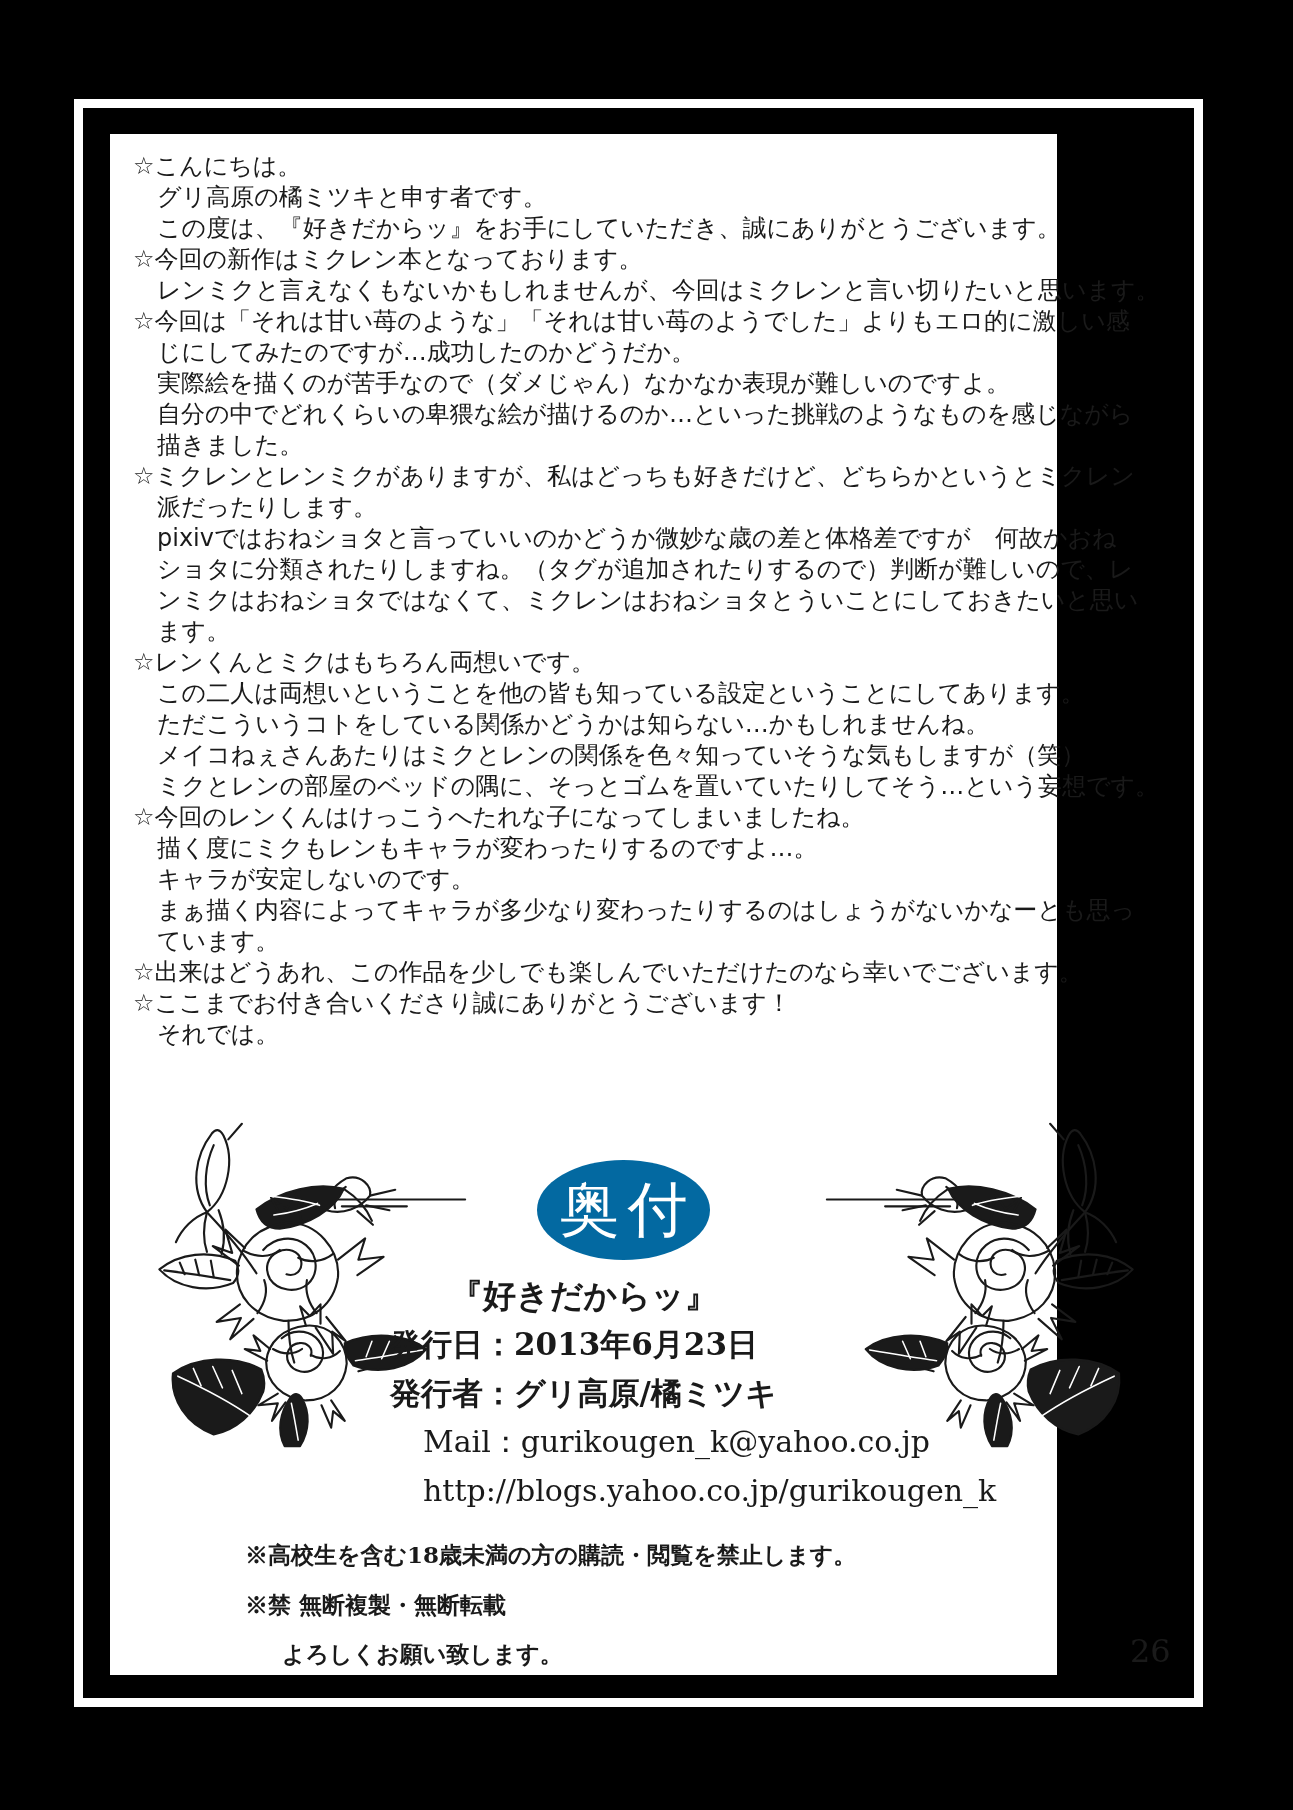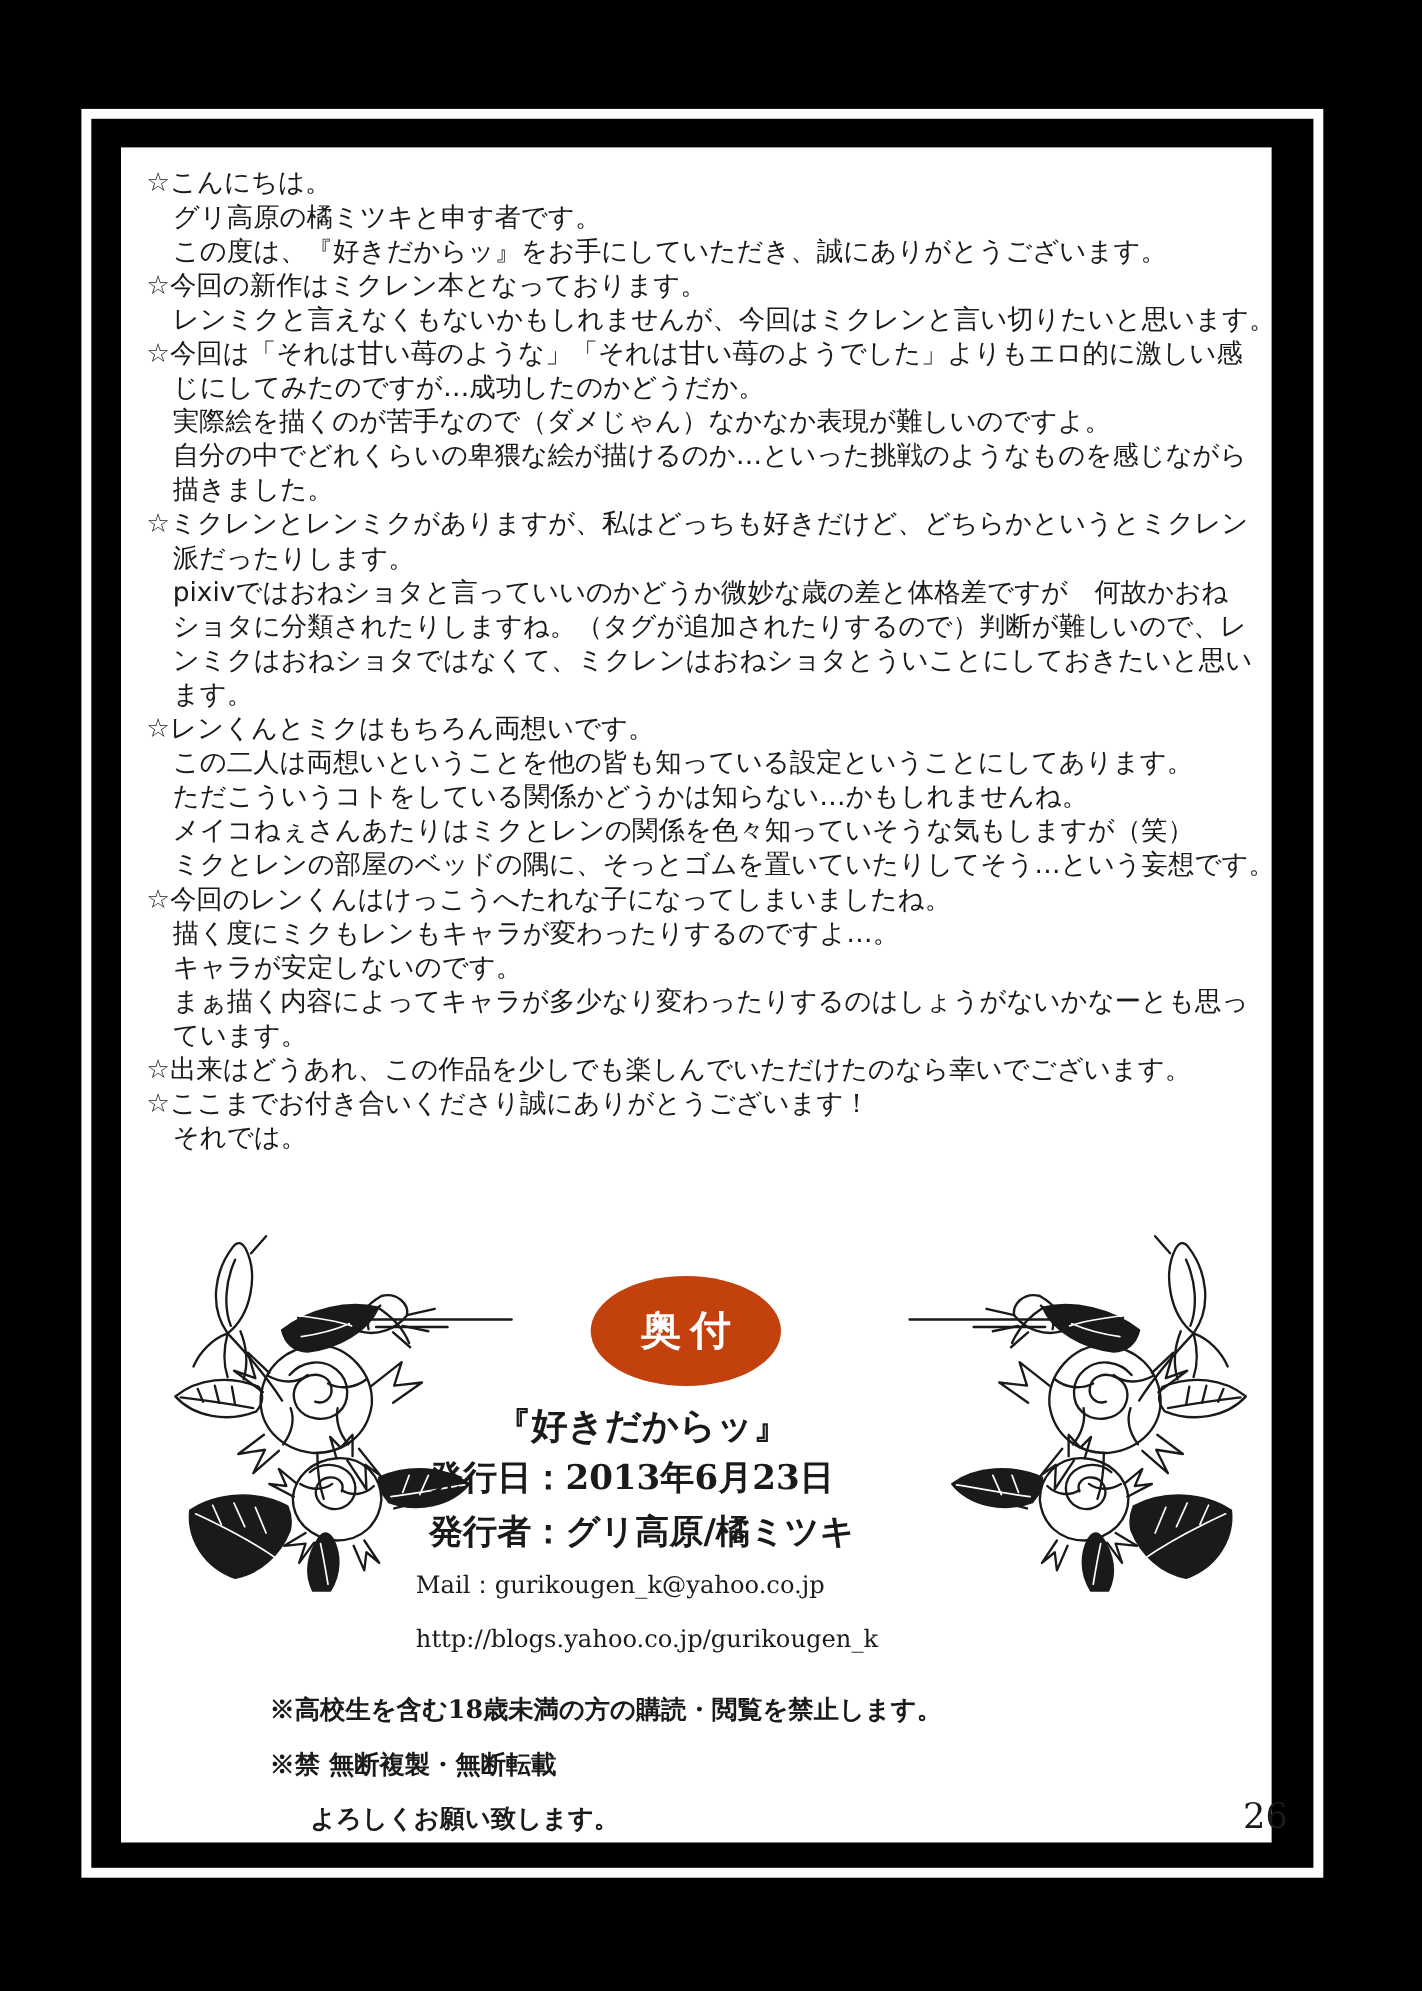--- a/index.html
+++ b/index.html
@@ -6,52 +6,52 @@
   body{
     width:1293px;height:1810px;position:relative;overflow:hidden;
     background:#000000;
     font-family:"DejaVu Sans",sans-serif;
   }
   .frame-line{
     position:absolute;left:74px;top:99px;width:1111px;height:1590px;
     border:9px solid #ffffff;box-sizing:content-box;
   }
   .panel{
-    position:absolute;left:110px;top:134px;width:1046px;height:1541px;
+    position:absolute;left:110px;top:134px;width:947px;height:1541px;
     background:#ffffff;color:#1a1a1a;
   }
   .afterword{
     position:absolute;left:23px;top:17px;width:1034px;
     font-size:24px;line-height:31px;white-space:pre;
     font-weight:500;letter-spacing:0px;
   }
   .signature{
     position:absolute;top:928px;right:36px;font-size:25px;font-weight:500;
   }
   .flower{position:absolute;top:984px;width:332px;height:330px;}
   .flower.left{left:28px;}
   .flower.right{left:712px;}
   .badge{
     position:absolute;left:427px;top:1026px;width:173px;height:100px;
-    background:#c2410c;border-radius:50%;
-    color:#ffffff;font-family:"DejaVu Serif",serif;font-weight:bold;
-    font-size:37px;display:flex;align-items:center;justify-content:center;
+    background:#0369a1;border-radius:50%;
+    color:#ffffff;font-family:"DejaVu Serif",serif;font-weight:normal;
+    font-size:60px;display:flex;align-items:center;justify-content:center;
     letter-spacing:8px;text-indent:8px;
   }
   .book-title{
     position:absolute;left:340px;top:1140px;width:346px;text-align:left;
     font-family:"DejaVu Serif",serif;font-weight:bold;font-size:33px;
   }
   .info{
     position:absolute;left:268px;top:1190px;
     font-family:"DejaVu Serif",serif;font-size:31px;
   }
   .info .row{height:49px;line-height:40px;}
   .info .bold{font-weight:bold;margin-left:12px;}
-  .info .latin{font-size:22px;}
+  .info .latin{font-size:30px;margin-left:45px;}
   .notices{
     position:absolute;left:135px;top:1406px;
     font-family:"DejaVu Serif",serif;font-weight:bold;font-size:23px;line-height:29px;
   }
   .notices .n1{margin-bottom:21px;}
   .notices .n2{margin-bottom:20px;}
   .notices .n3{padding-left:37px;}
   .page-number{
     position:absolute;left:1020px;top:1498px;
     font-family:"DejaVu Serif",serif;font-size:32px;

